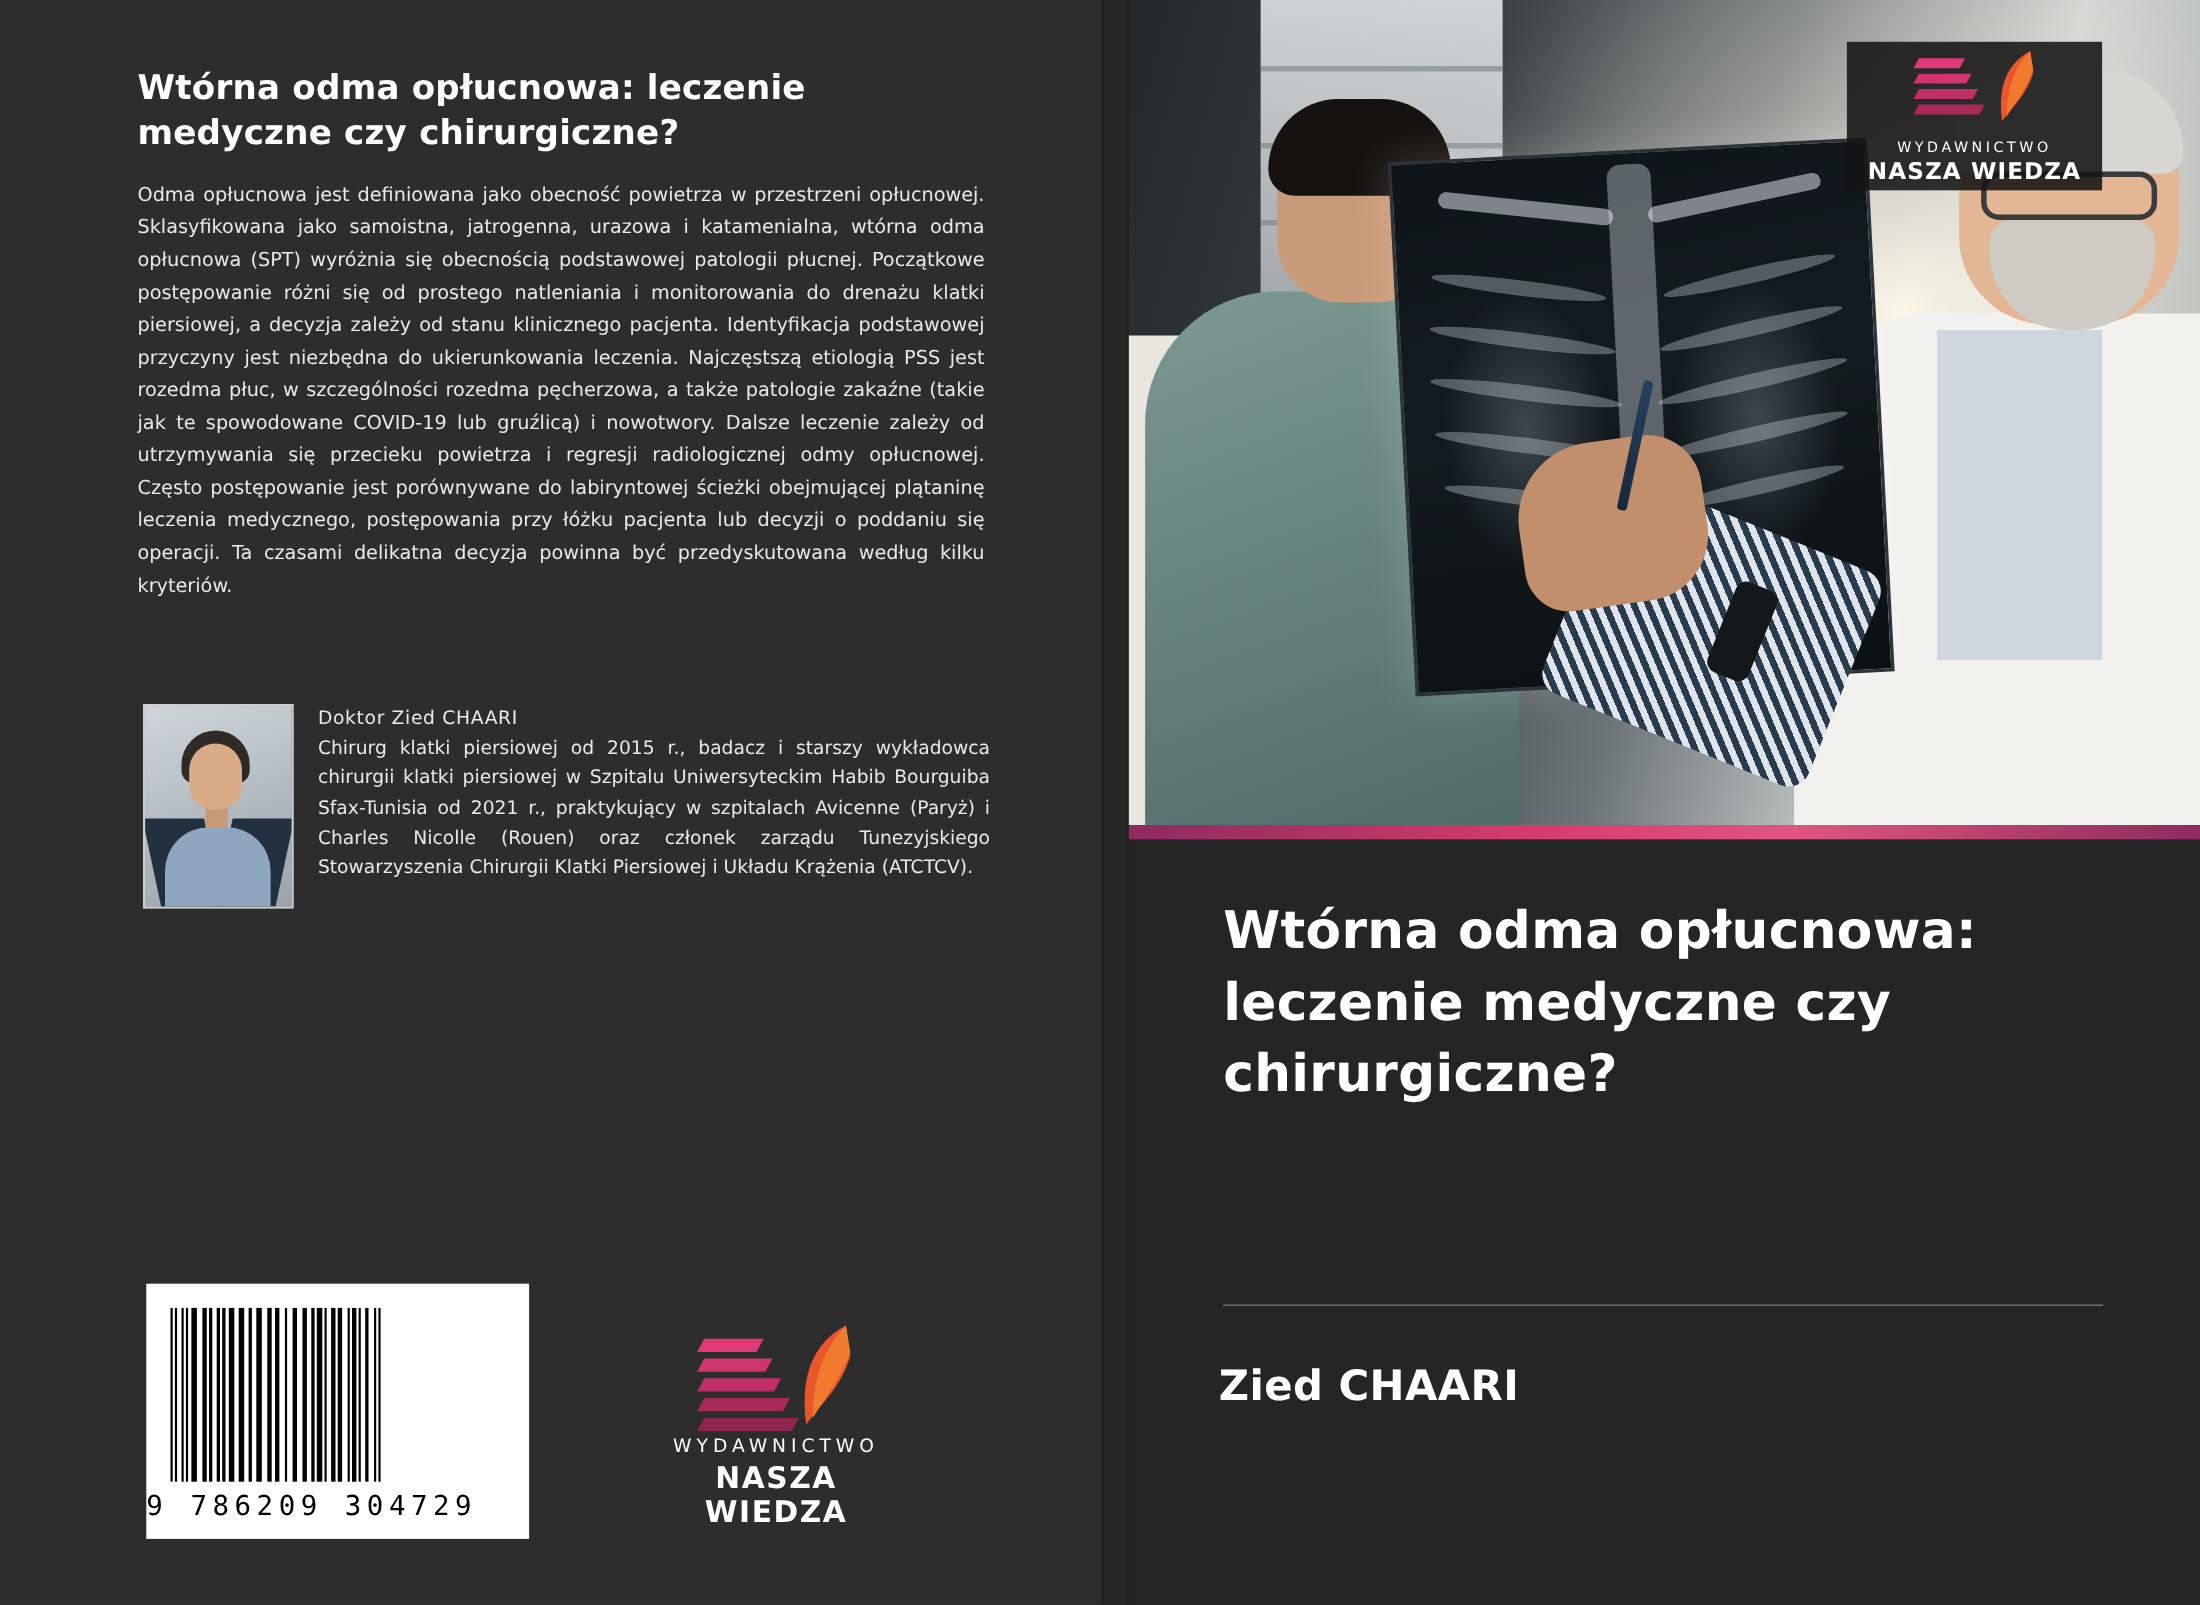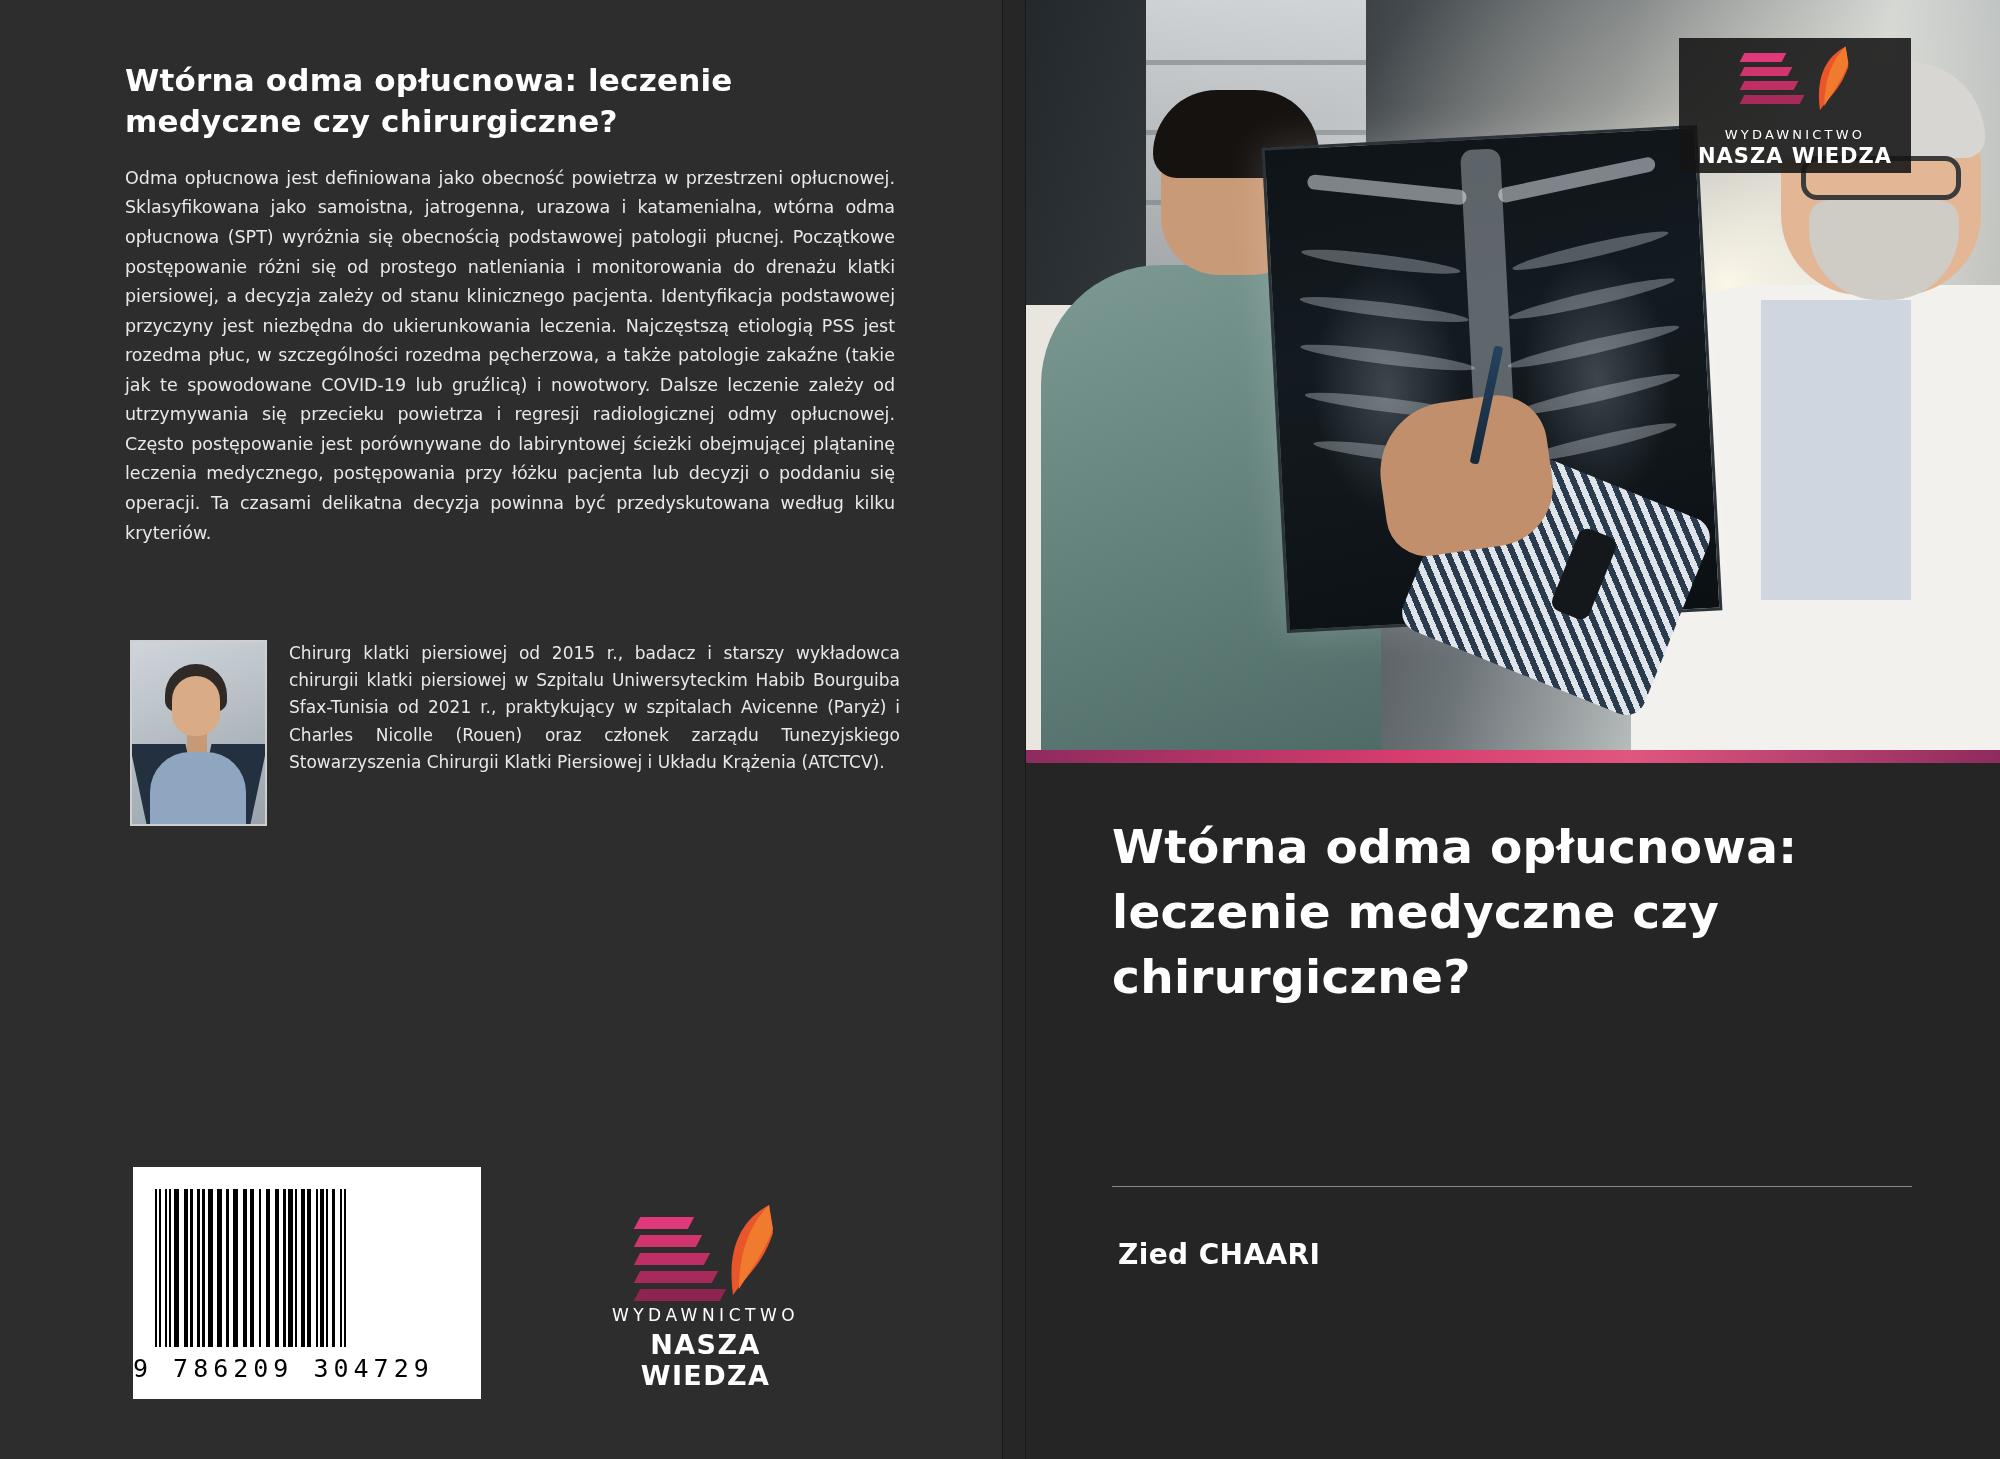--- a/index.html
+++ b/index.html
@@ -450,24 +450,24 @@
   .front-rule {
     position: absolute;
     left: 86px;
     top: 1186px;
     width: 800px;
     height: 1px;
     background: #8a8a8a;
   }
   .front-author {
     position: absolute;
-    left: 92px;
+    left: 82px;
     top: 1238px;
     color: #ffffff;
-    font-size: 28px;
+    font-size: 38px;
     font-weight: bold;
     letter-spacing: 0.4px;
   }
 </style>
 </head>
 <body>
 
 <div class="cover-wrap">
 
   <div class="back-cover">
@@ -481,20 +481,21 @@
       <div class="author-photo">
         <div class="bg"></div>
         <div class="jacket-l"></div>
         <div class="jacket-r"></div>
         <div class="shirt"></div>
         <div class="neck"></div>
         <div class="hair"></div>
         <div class="face"></div>
       </div>
       <div class="author-text">
+        <div class="author-name">Doktor Zied CHAARI</div>
         <span>Chirurg klatki piersiowej od 2015 r., badacz i starszy wykładowca chirurgii klatki piersiowej w Szpitalu Uniwersyteckim Habib Bourguiba Sfax-Tunisia od 2021 r., praktykujący w szpitalach Avicenne (Paryż) i Charles Nicolle (Rouen) oraz członek zarządu Tunezyjskiego Stowarzyszenia Chirurgii Klatki Piersiowej i Układu Krążenia (ATCTCV).</span>
       </div>
     </div>
 
     <div class="barcode-box">
       <div class="barcode-bars" id="barcode-bars">
           <i style="width: 2px;"></i>
           <i style="width: 2px; background: transparent;"></i>
           <i style="width: 2px;"></i>
           <i style="width: 4px; background: transparent;"></i>

